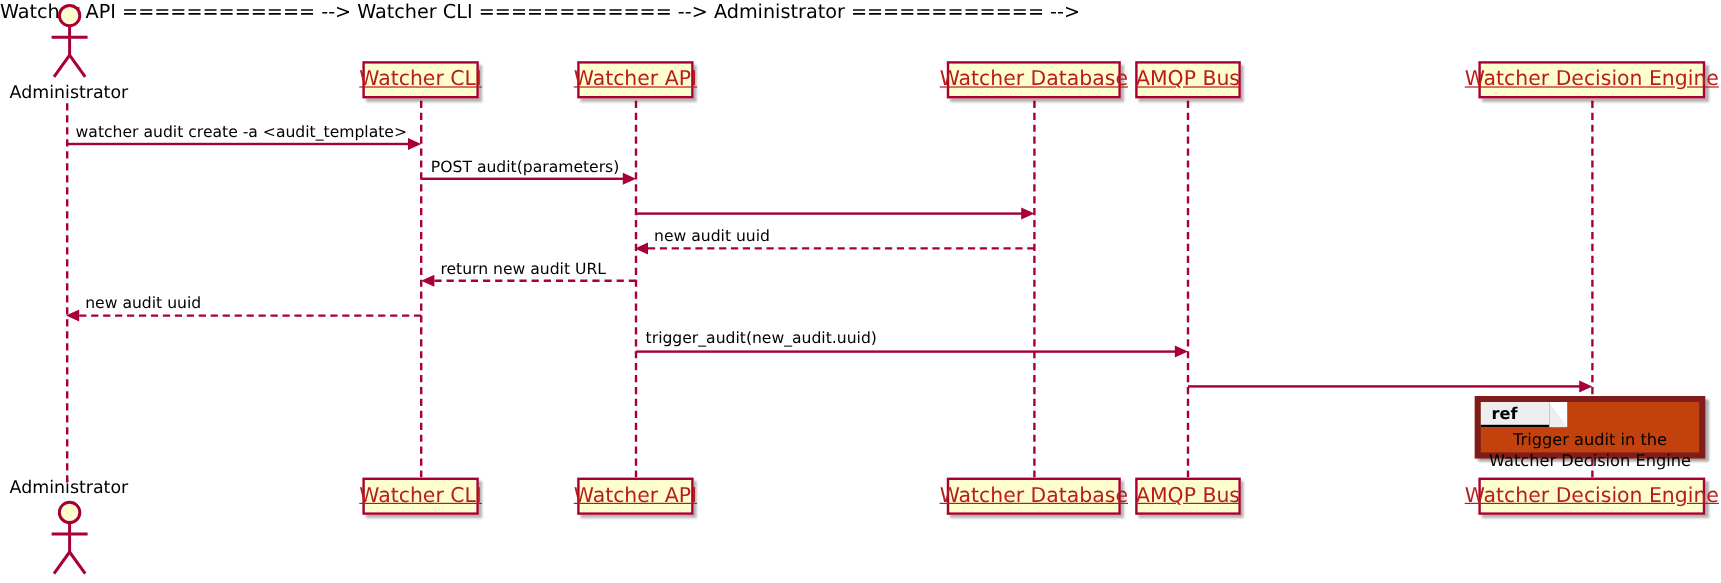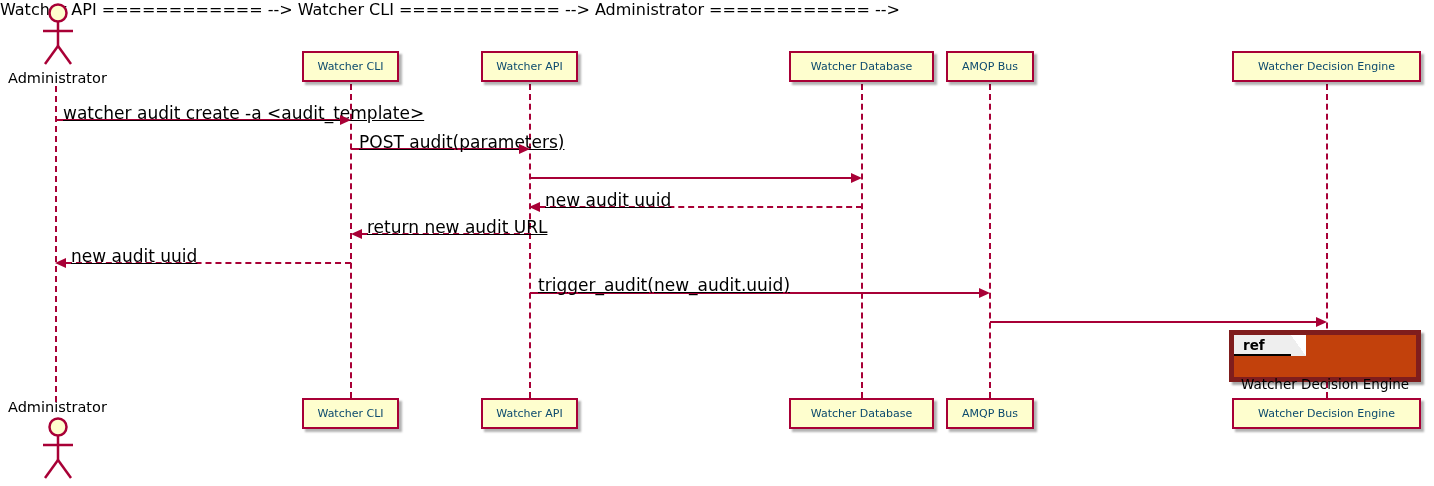--- a/index.html
+++ b/index.html
@@ -18,36 +18,36 @@
 
   
   .participant{
     position:absolute;box-sizing:border-box;
     background:#FEFECE;border:2px solid #A80036;
     box-shadow:3px 3px 2px rgba(0,0,0,0.30);
     display:flex;align-items:center;justify-content:center;
     z-index:5;
   }
   .participant .plabel{
-    font-size:11px;line-height:1;color:#0c4a6e;white-space:nowrap;
+    font-size:17px;line-height:1;color:#b91c1c;white-space:nowrap;text-decoration:underline;
   }
 
   
   .actor-wrap{position:absolute;z-index:5;}
   .actor-name{
     position:absolute;font-size:14.5px;white-space:nowrap;color:#000;
   }
 
   
   .msg-line{
     position:absolute;height:0;border-top:2px solid #A80036;z-index:3;
   }
   .msg-line.dotted{border-top:2px dashed #A80036;}
   .msg-label{
-    position:absolute;font-size:17px;white-space:nowrap;color:#000;z-index:4;text-decoration:underline;
+    position:absolute;font-size:13px;white-space:nowrap;color:#000;z-index:4;
   }
   .arrow{
     position:absolute;width:0;height:0;z-index:4;
   }
   .arrow.right{
     border-top:5px solid transparent;border-bottom:5px solid transparent;
     border-left:11px solid #A80036;
   }
   .arrow.left{
     border-top:5px solid transparent;border-bottom:5px solid transparent;
@@ -160,20 +160,21 @@
   
   <div class="msg-line" style="left:990px;top:321px;width:327px;"></div>
   <div class="arrow right" style="left:1316px;top:317px;"></div>
 
   
   <div class="ref-box" style="left:1229px;top:330px;width:192px;height:52px;">
     <div class="ref-tab">
       <span class="ref-tab-text">ref</span>
     </div>
     <div class="ref-tab-corner" style="left:57px;"></div>
+    <div class="ref-body" style="top:22px;">Trigger audit in the</div>
     <div class="ref-body" style="top:39px;">Watcher Decision Engine</div>
   </div>
 
   
   <div class="participant" style="left:302px;top:398px;width:97px;height:31px;">
     <span class="plabel">Watcher CLI</span>
   </div>
   <div class="participant" style="left:481px;top:398px;width:97px;height:31px;">
     <span class="plabel">Watcher API</span>
   </div>

